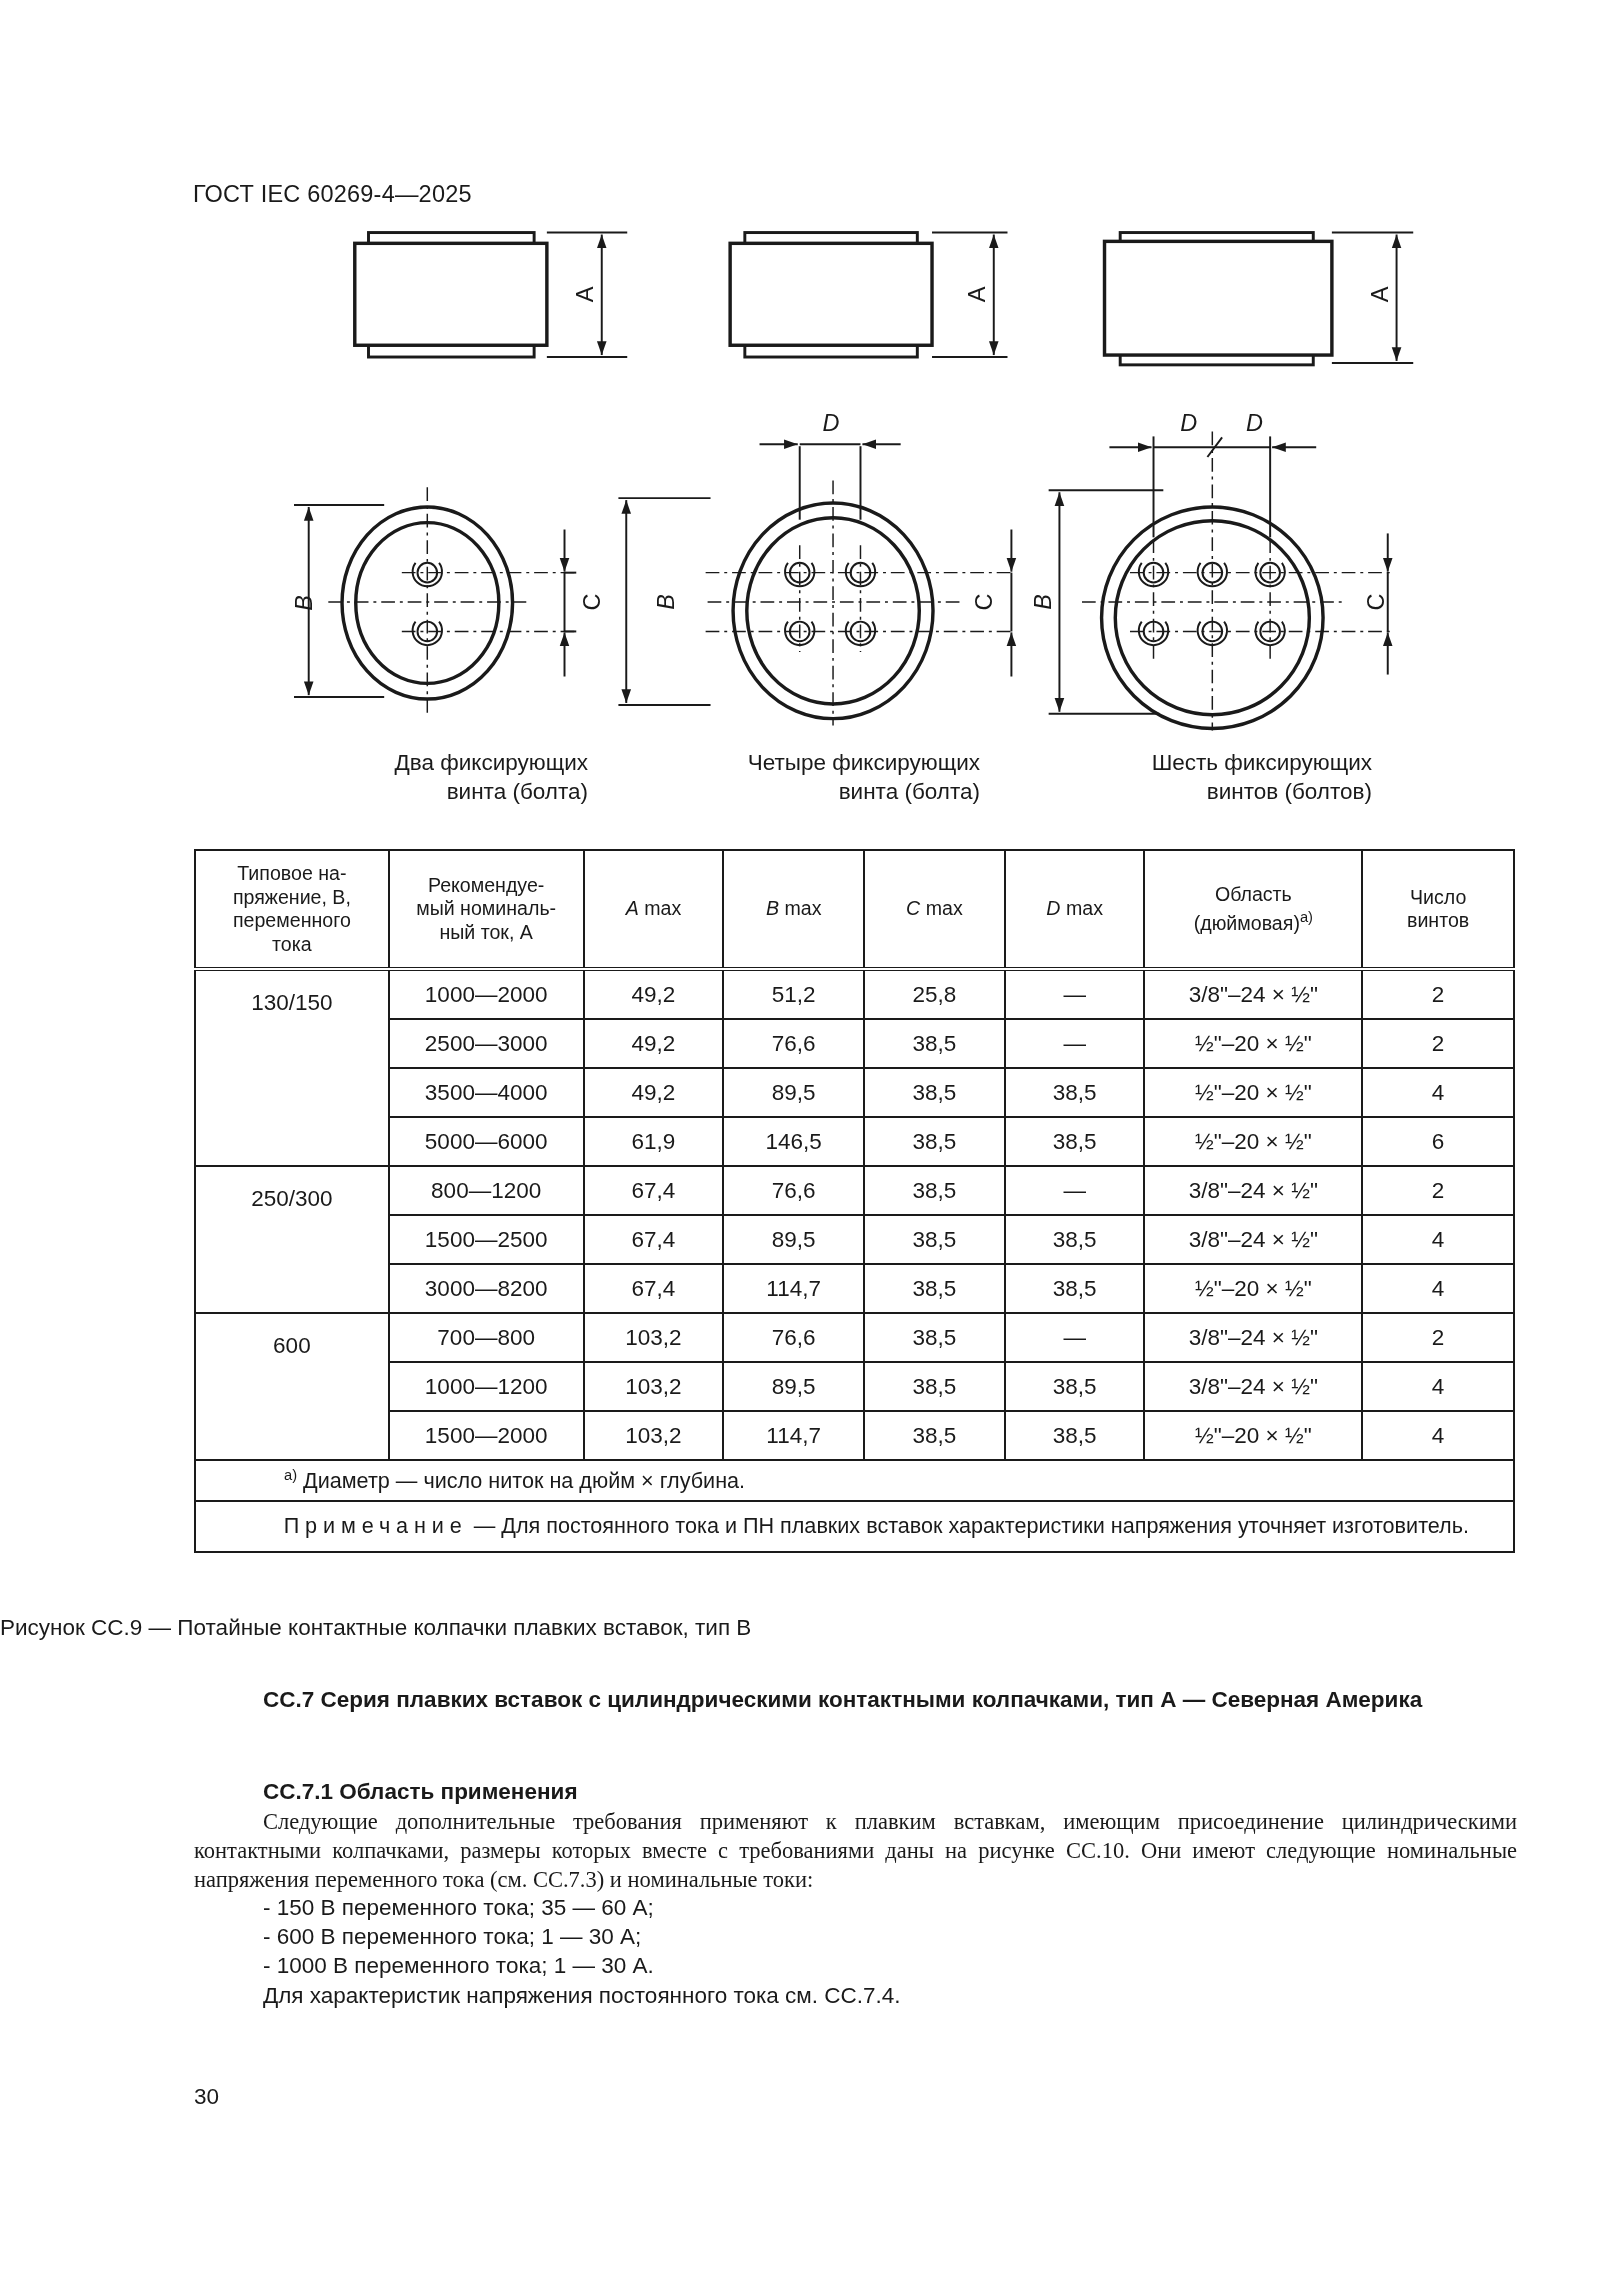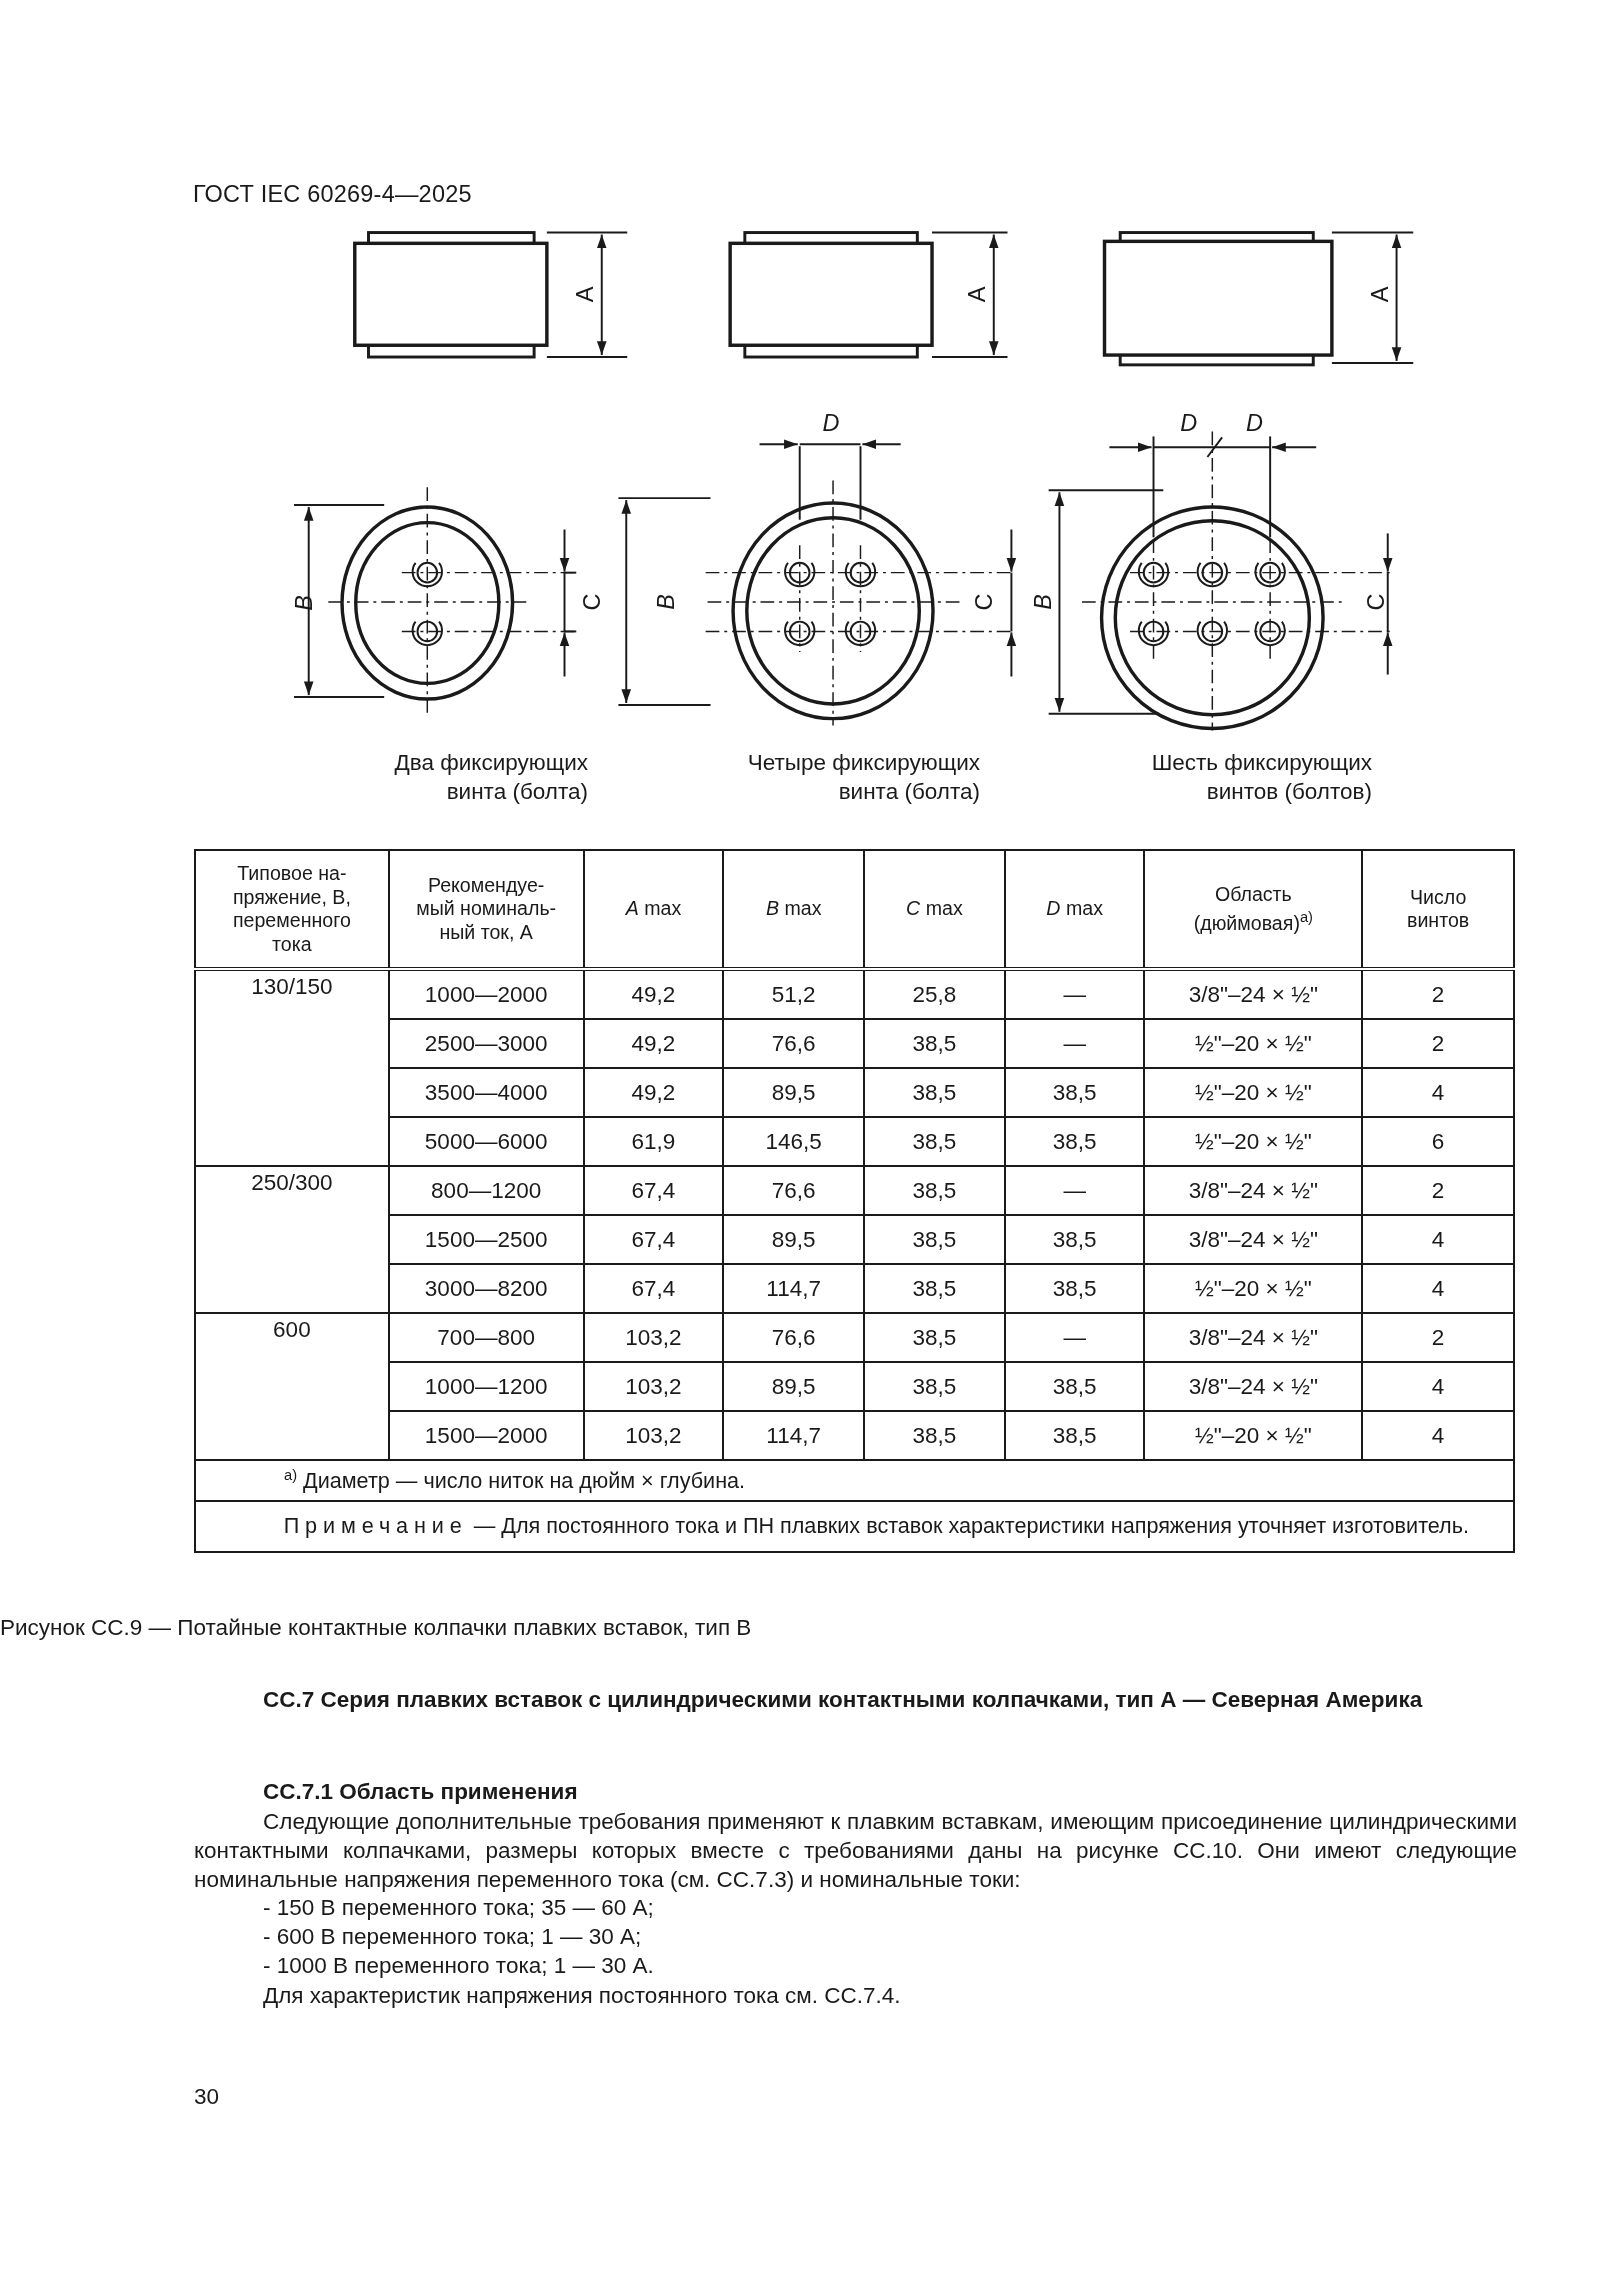--- a/index.html
+++ b/index.html
@@ -4,21 +4,21 @@
 <style>
   html, body { margin:0; padding:0; background:#ffffff; }
   body { width:1621px; height:2293px; position:relative; font-family:"Liberation Sans", sans-serif; color:#1a1a1a; overflow:hidden; }
   .doc-header { position:absolute; left:193px; top:147px; font-size:23.5px; font-weight:normal; letter-spacing:0.2px;margin-top:34px; }
   svg.drawings { position:absolute; left:0; top:0; }
   .caption { position:absolute; font-size:22.5px; text-align:right; line-height:29px; }
   table.spec { position:absolute; left:194px; top:849px; width:1321px; border-collapse:collapse; font-size:22.5px; }
   table.spec td, table.spec th { border:2px solid #1a1a1a; text-align:center; font-weight:normal; padding:0; }
   table.spec th { font-size:19.6px; line-height:23.5px; height:116px; border-bottom:4.9px double #1a1a1a; }
   table.spec td { height:47px; }
-  table.spec td.vcell { vertical-align:top; padding-top:3px; }
+  table.spec td.vcell { vertical-align:top; padding-top:19px; }
   table.spec tr.row-thick td { border-top:2.9px solid #1a1a1a; }
   table.spec td.foot { text-align:left; padding:5.9px 0 5.9px 88px; font-size:21.6px; height:auto; }
   table.spec td.note { text-align:justify; padding:7.8px 13.7px 9.8px 13.7px; font-size:21.6px; line-height:31px; height:auto; }
   .spaced { letter-spacing:5.9px; }
   sup { font-size:14.7px; }
   i { font-style:italic; }
   .fig-caption { position:absolute; left:0; width:1621px; top:1615px; text-align:left; font-size:22.5px; }
   .sec { position:absolute; left:263px; font-size:22.5px; font-weight:bold; line-height:31px; width:1255px; }
   .para { position:absolute; left:194px; width:1323px; font-size:22.5px; line-height:29px; text-align:justify; }
   .list-item { position:absolute; left:263px; font-size:22.5px; }
@@ -326,20 +326,20 @@
     <tr>
       <td colspan="8" class="note"><span style="padding-left:74px" class="spaced">Примечание</span><span> — Для постоянного тока и ПН плавких вставок характеристики напряжения уточняет изготовитель.</span></td>
     </tr>
   </tfoot>
 </table>
 
 <div class="fig-caption">Рисунок СС.9 — Потайные контактные колпачки плавких вставок, тип В</div>
 
 <div class="sec" style="top:1684px;">СС.7 Серия плавких вставок с цилиндрическими контактными колпачками, тип А — Северная Америка</div>
 <div class="sec" style="top:1776px;">СС.7.1 Область применения</div>
-<div class="para" style="top:1807px; text-indent:69px;">Следующие дополнительные требования применяют к плавким вставкам, имеющим присоединение цилиндрическими контактными колпачками, размеры которых вместе с требованиями даны на рисунке СС.10. Они имеют следующие номинальные напряжения переменного тока (см. СС.7.3) и номинальные токи:</div>
+<div class="para" style="top:1807px; text-indent:69px;font-family:Liberation Serif, serif;">Следующие дополнительные требования применяют к плавким вставкам, имеющим присоединение цилиндрическими контактными колпачками, размеры которых вместе с требованиями даны на рисунке СС.10. Они имеют следующие номинальные напряжения переменного тока (см. СС.7.3) и номинальные токи:</div>
 <div class="list-item" style="top:1895px;">-  150 В переменного тока; 35 — 60 А;</div>
 <div class="list-item" style="top:1924px;">-  600 В переменного тока; 1 — 30 А;</div>
 <div class="list-item" style="top:1953px;">-  1000 В переменного тока; 1 — 30 А.</div>
 <div class="list-item" style="top:1983px;">Для характеристик напряжения постоянного тока см. СС.7.4.</div>
 
 <div class="page-num">30</div>
 
 
 </body></html>

